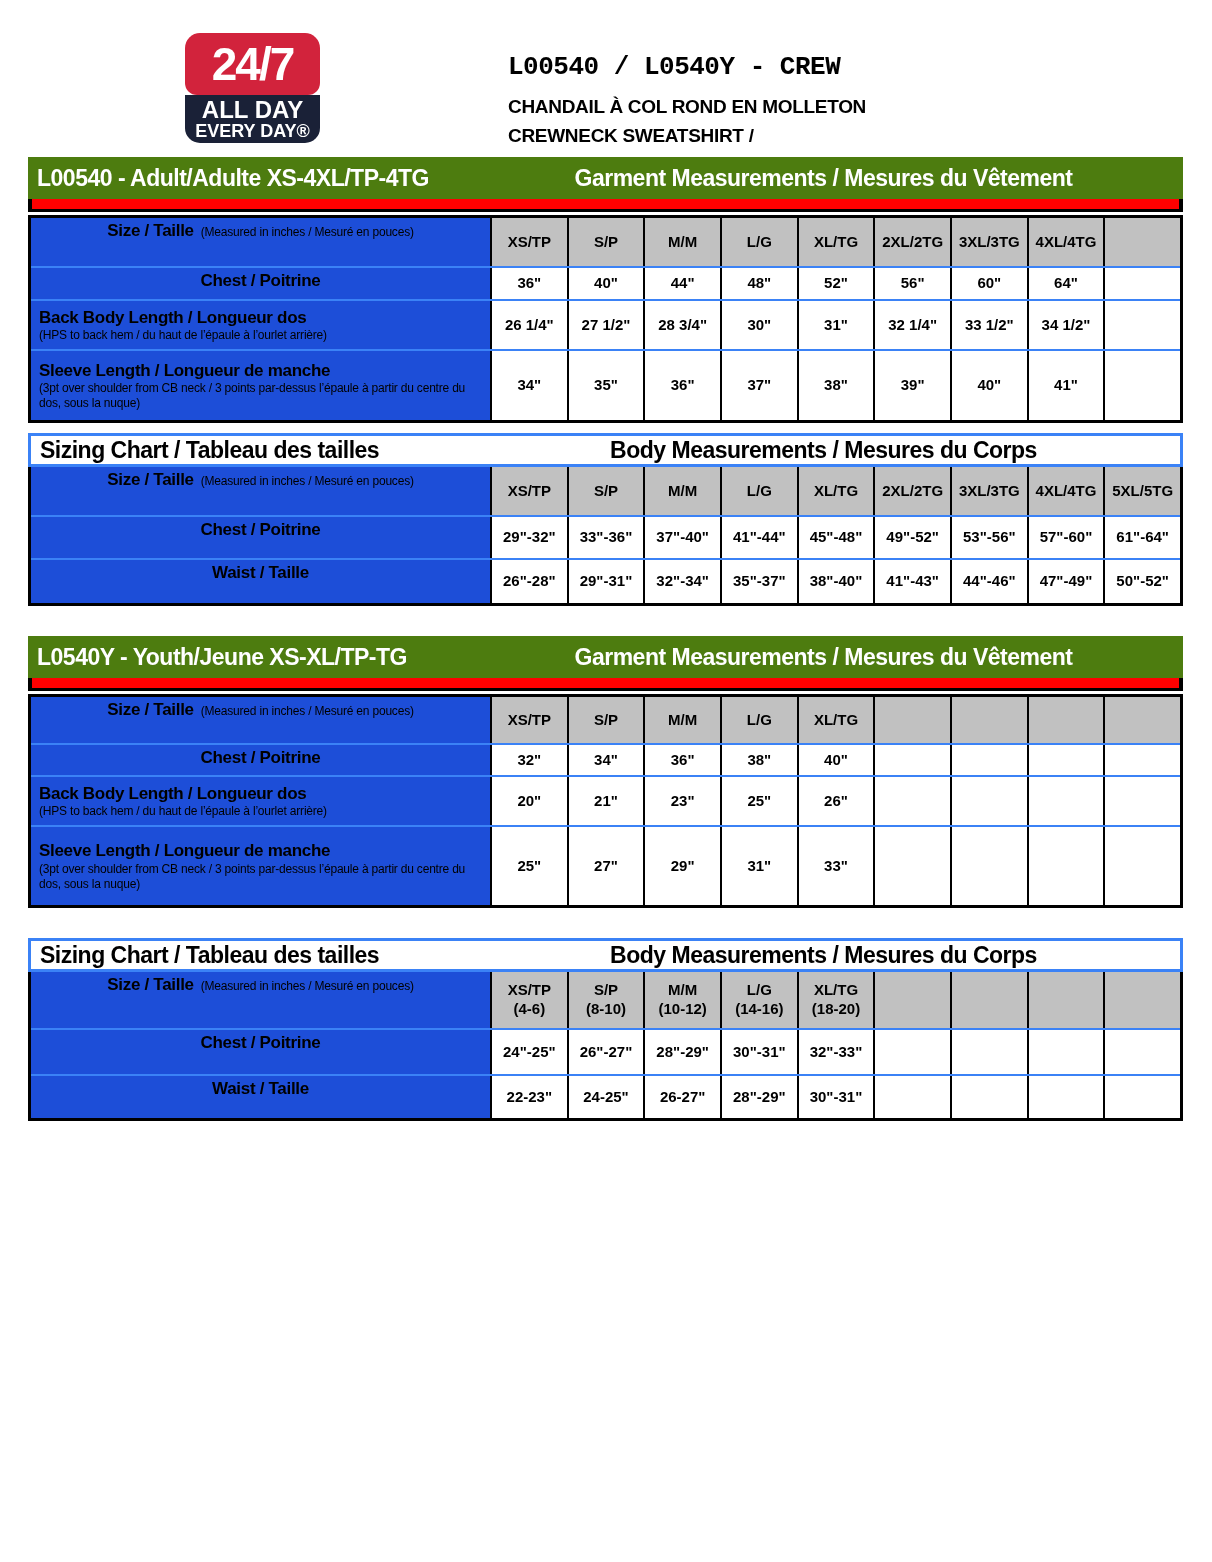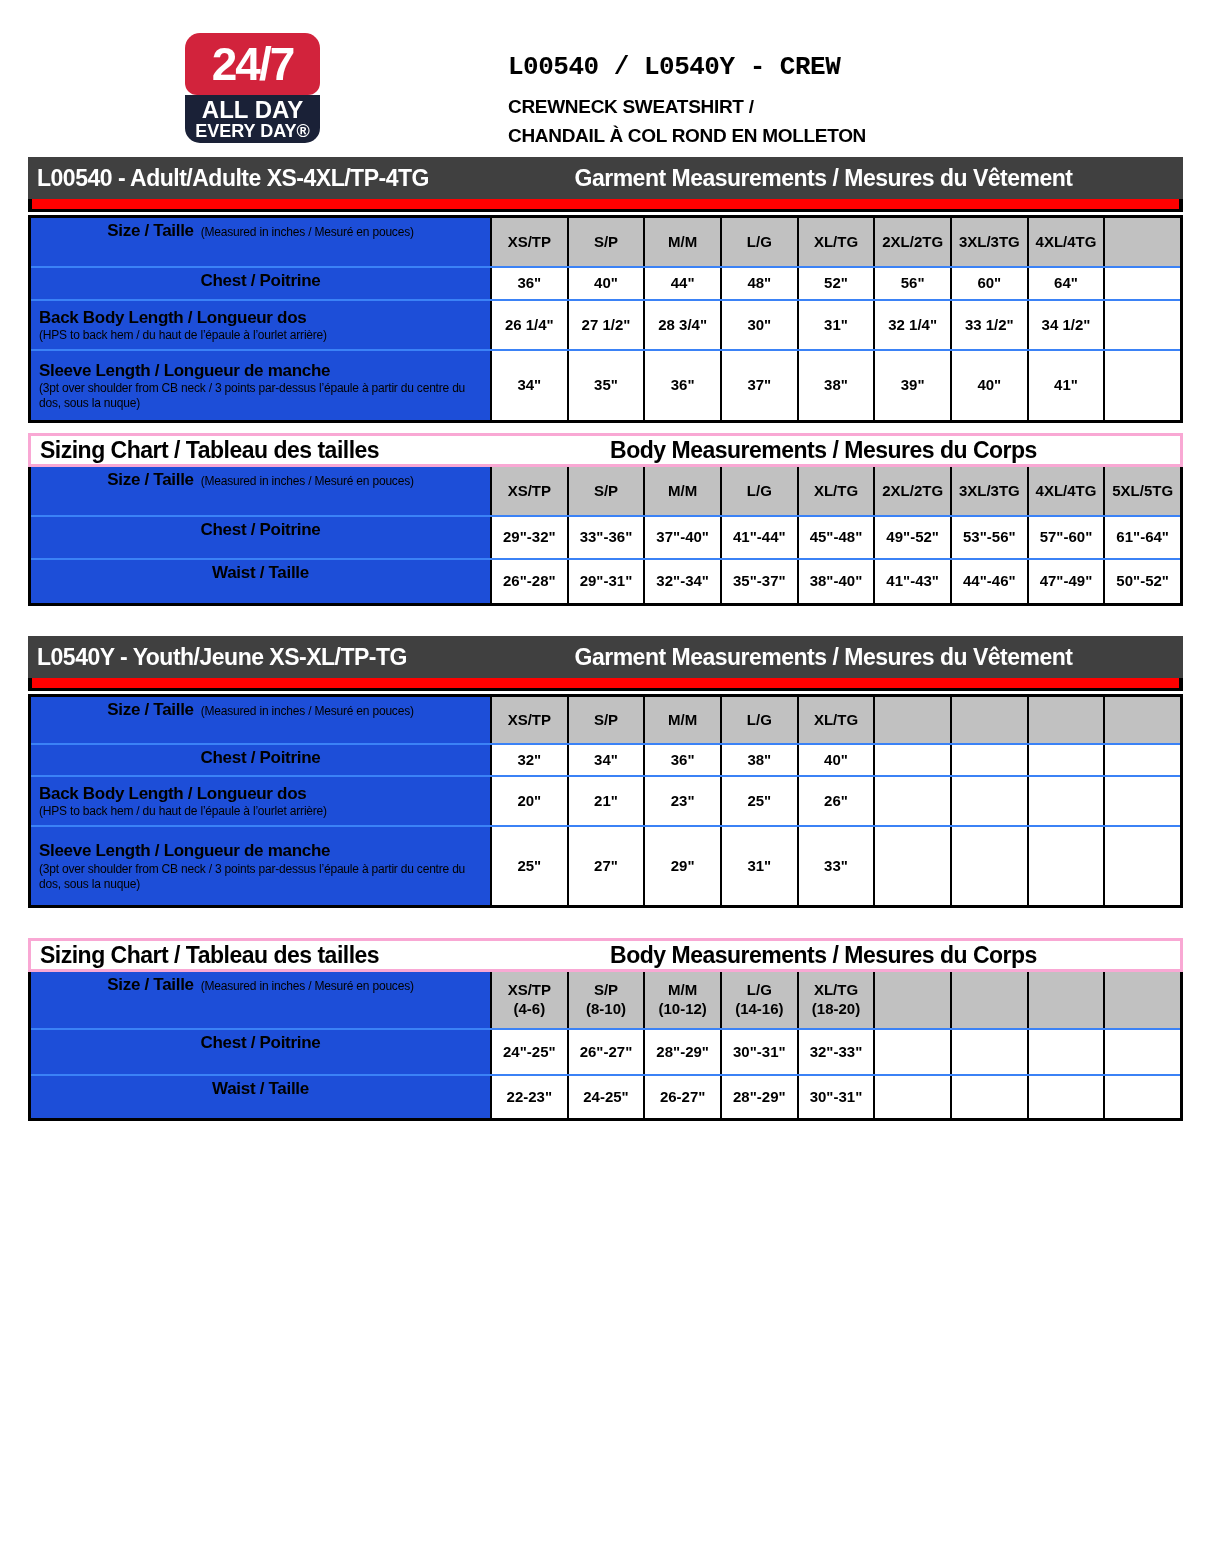--- a/index.html
+++ b/index.html
@@ -25,22 +25,22 @@
   .logo-line2{font-size:24px;letter-spacing:0px;}
   .logo-line3{font-size:18px;letter-spacing:0px;}
   .titles{position:absolute;left:508px;top:52px;}
   .titles h1{margin:0 0 10px 0;font-size:26px;font-weight:bold;letter-spacing:-0.5px;font-family:Liberation Mono, monospace;}
   .subtitle{font-size:19px;font-weight:bold;letter-spacing:-0.3px;line-height:1.55;}
   
   .tbl{margin-left:28px;width:1155px;box-sizing:border-box;}
   .bar{position:relative;box-sizing:border-box;}
   .bar-left{position:absolute;left:9px;top:50%;transform:translateY(-50%);font-weight:bold;font-size:23px;letter-spacing:-0.5px;white-space:nowrap;}
   .bar-right{position:absolute;left:436px;right:0;top:50%;transform:translateY(-50%);text-align:center;font-weight:bold;font-size:23px;letter-spacing:-0.5px;white-space:nowrap;}
-  .bar.black{height:42px;background:#404040;color:#fff;}
-  .bar.white{height:34px;background:#fff;color:#000;border:3px solid #f9a8d4;}
+  .bar.black{height:42px;background:#4d7c0f;color:#fff;}
+  .bar.white{height:34px;background:#fff;color:#000;border:3px solid #3b82f6;}
   .redstripe{height:10px;background:#ff0000;border-left:4px solid #000;border-right:4px solid #000;border-bottom:3px solid #000;}
   .grid{border:3px solid #000;background:#fff;margin-top:3px;box-sizing:border-box;}
   .grid.attached{margin-top:0;border-top:none;}
   .row{display:grid;grid-template-columns:459px repeat(9,1fr);align-items:stretch;}
   .row + .row{border-top:2px solid #3b82f6;}
   .cell{border-left:2px solid #000;display:flex;align-items:center;justify-content:center;
         text-align:center;font-weight:bold;font-size:15px;background:#fff;white-space:pre-line;line-height:1.25;}
   .cell.head{background:#c1c1c1;}
   .cell.label{border-left:none;background:#1d4ed8;flex-direction:column;align-items:flex-start;justify-content:center;
               text-align:left;padding:2px 8px;box-sizing:border-box;white-space:normal;}
@@ -61,22 +61,22 @@
     <div class="logo-top">
       <span>24/7</span>
     </div>
     <div class="logo-bottom">
       <span class="logo-line2">ALL DAY</span>
       <span class="logo-line3">EVERY DAY®</span>
     </div>
   </div>
   <div class="titles">
     <h1>L00540 / L0540Y - CREW</h1>
+    <div class="subtitle">CHANDAIL À COL ROND EN MOLLETON</div>
     <div class="subtitle">CREWNECK SWEATSHIRT /</div>
-    <div class="subtitle">CHANDAIL À COL ROND EN MOLLETON</div>
   </div>
 </header>
 
 <main>
 
   <section class="tbl">
     <div class="bar black">
       <span class="bar-left">L00540 - Adult/Adulte XS-4XL/TP-4TG</span>
       <span class="bar-right">Garment Measurements / Mesures du Vêtement</span>
     </div>

